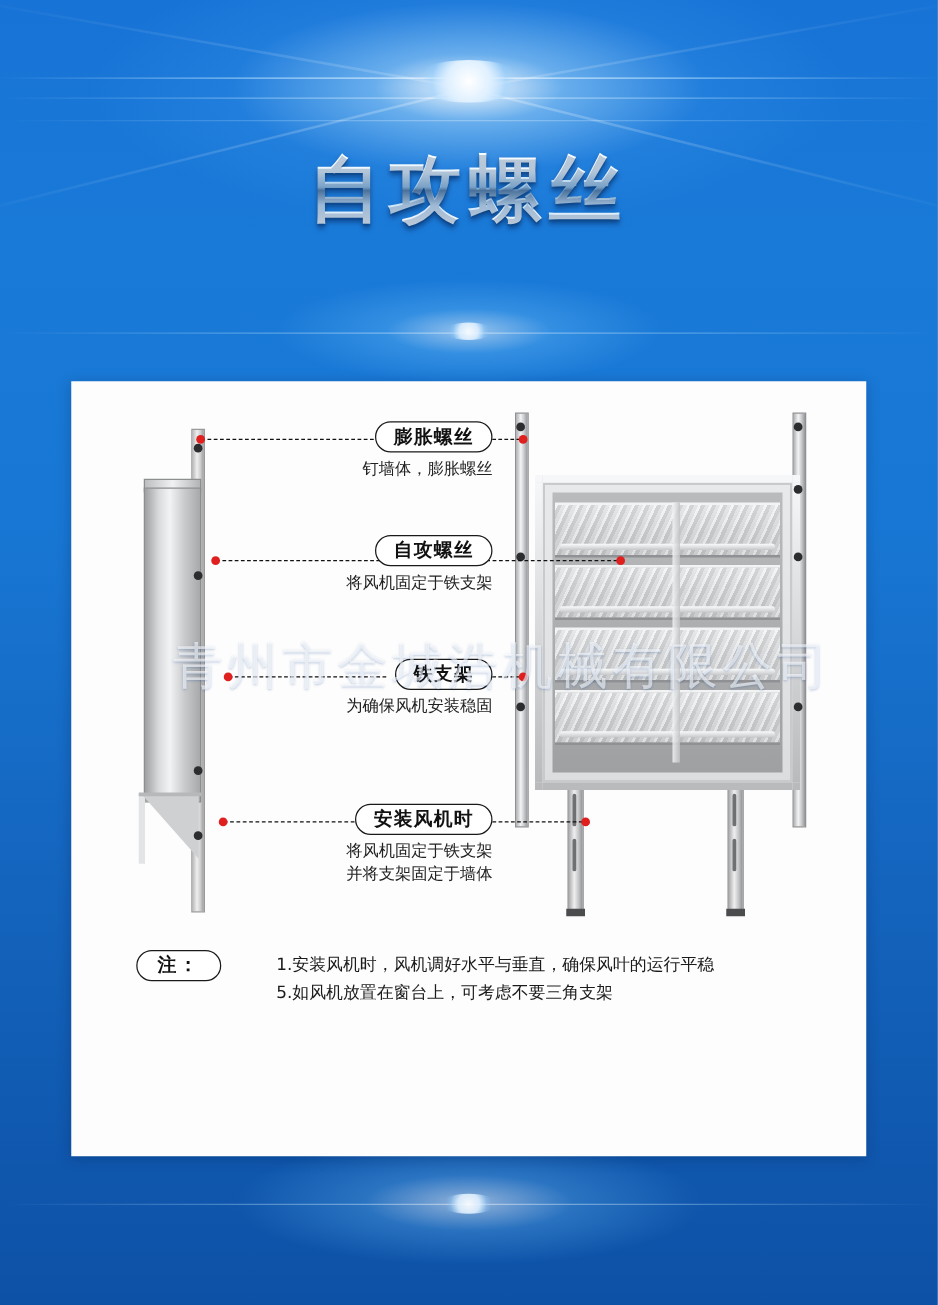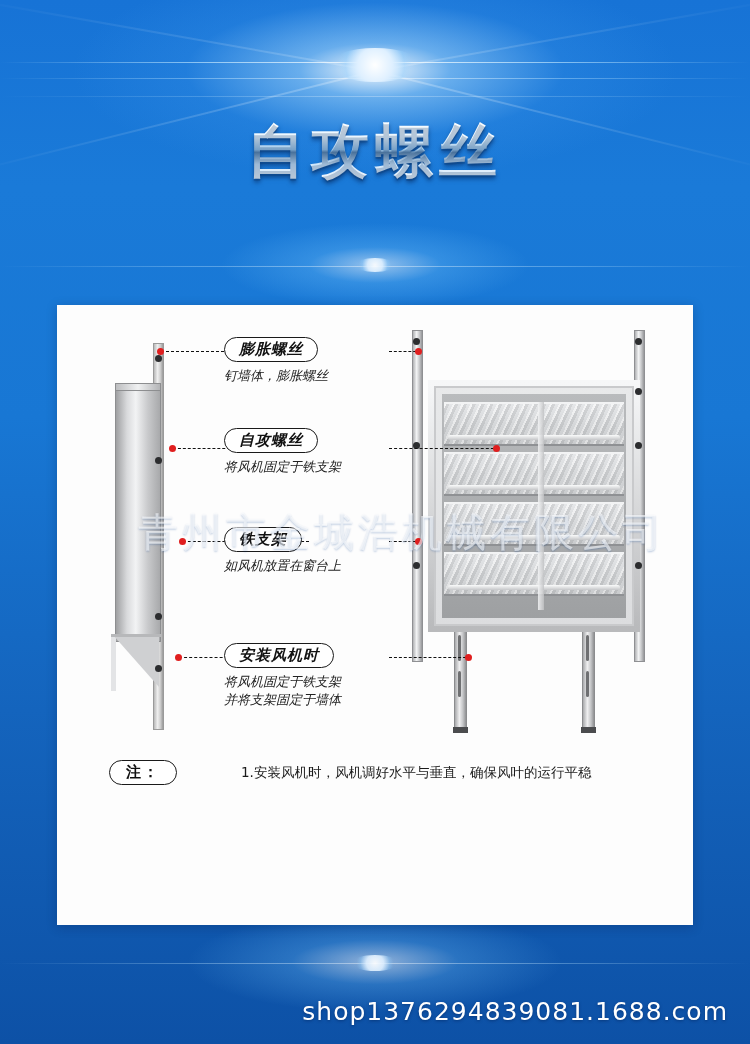--- a/index.html
+++ b/index.html
@@ -270,23 +270,22 @@
     position: absolute;
     width: 7px;
     height: 7px;
     background: #2c2d2f;
     border-radius: 50%;
   }
 
   
   .callout {
     position: absolute;
-    text-align: left;
+    text-align: right;
     width: 170px;
-    font-style: italic;
   }
   .callout .pill {
     display: inline-block;
     border: 1.5px solid #1a1a1a;
     border-radius: 13px;
     padding: 2px 14px;
     font-size: 15px;
     font-weight: bold;
     color: #111;
     background: #fff;
@@ -329,21 +328,20 @@
     font-weight: bold;
     color: #111;
     background: #fff;
     letter-spacing: 2px;
   }
   .notes-list {
     position: absolute;
     left: 112px;
     top: 2px;
     width: 460px;
-    margin-left: 20px;
   }
   .note-item {
     font-size: 13.5px;
     color: #1b1b1b;
     line-height: 1.62;
     white-space: nowrap;
   }
 
   
   .watermark {
@@ -476,35 +474,35 @@
       <div class="desc">钉墙体，膨胀螺丝</div>
     </div>
 
     <div class="callout" style="left:167px; top:123px;">
       <div class="pill">自攻螺丝</div>
       <div class="desc">将风机固定于铁支架</div>
     </div>
 
     <div class="callout" style="left:167px; top:222px;">
       <div class="pill">铁支架</div>
-      <div class="desc">如风机放置在窗台上</div>
+      <div class="desc">为确保风机安装稳固</div>
     </div>
 
     <div class="callout" style="left:167px; top:338px;">
       <div class="pill">安装风机时</div>
       <div class="desc">将风机固定于铁支架
 并将支架固定于墙体</div>
     </div>
 
     <div class="notes">
       <span class="notes-badge">注：</span>
       <div class="notes-list">
         <div class="note-item">1.安装风机时，风机调好水平与垂直，确保风叶的运行平稳</div>
+        <div class="note-item">5.如风机放置在窗台上，可考虑不要三角支架</div>
       </div>
     </div>
 
   </div>
 
   <div class="watermark">青州市金城浩机械有限公司</div>
 
-  <div class="shop-url">shop1376294839081.1688.com</div>
 
 </div>
 
 </body></html>

